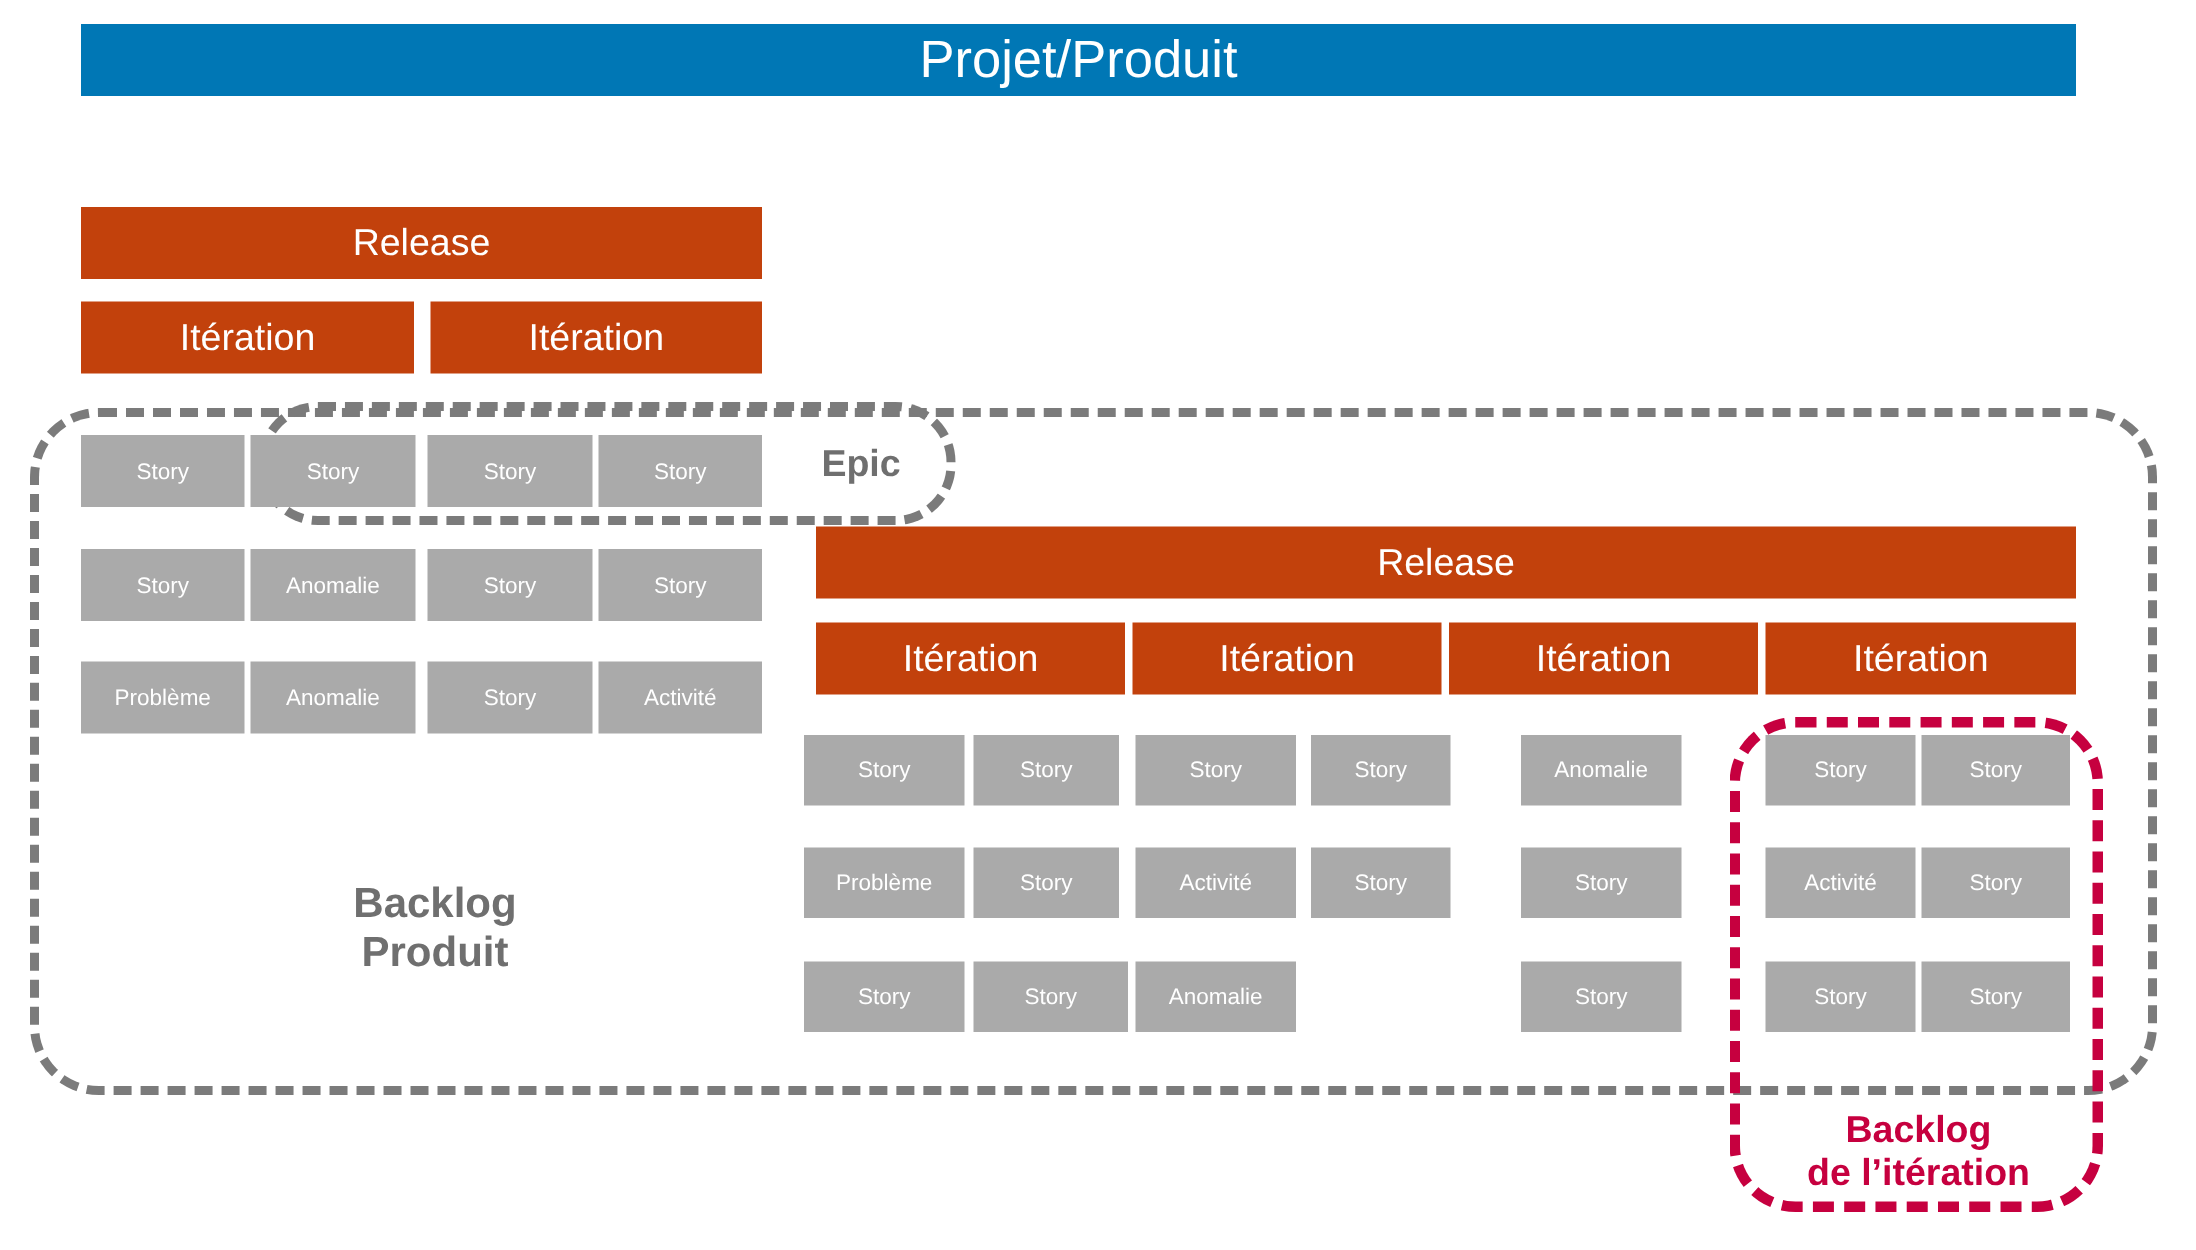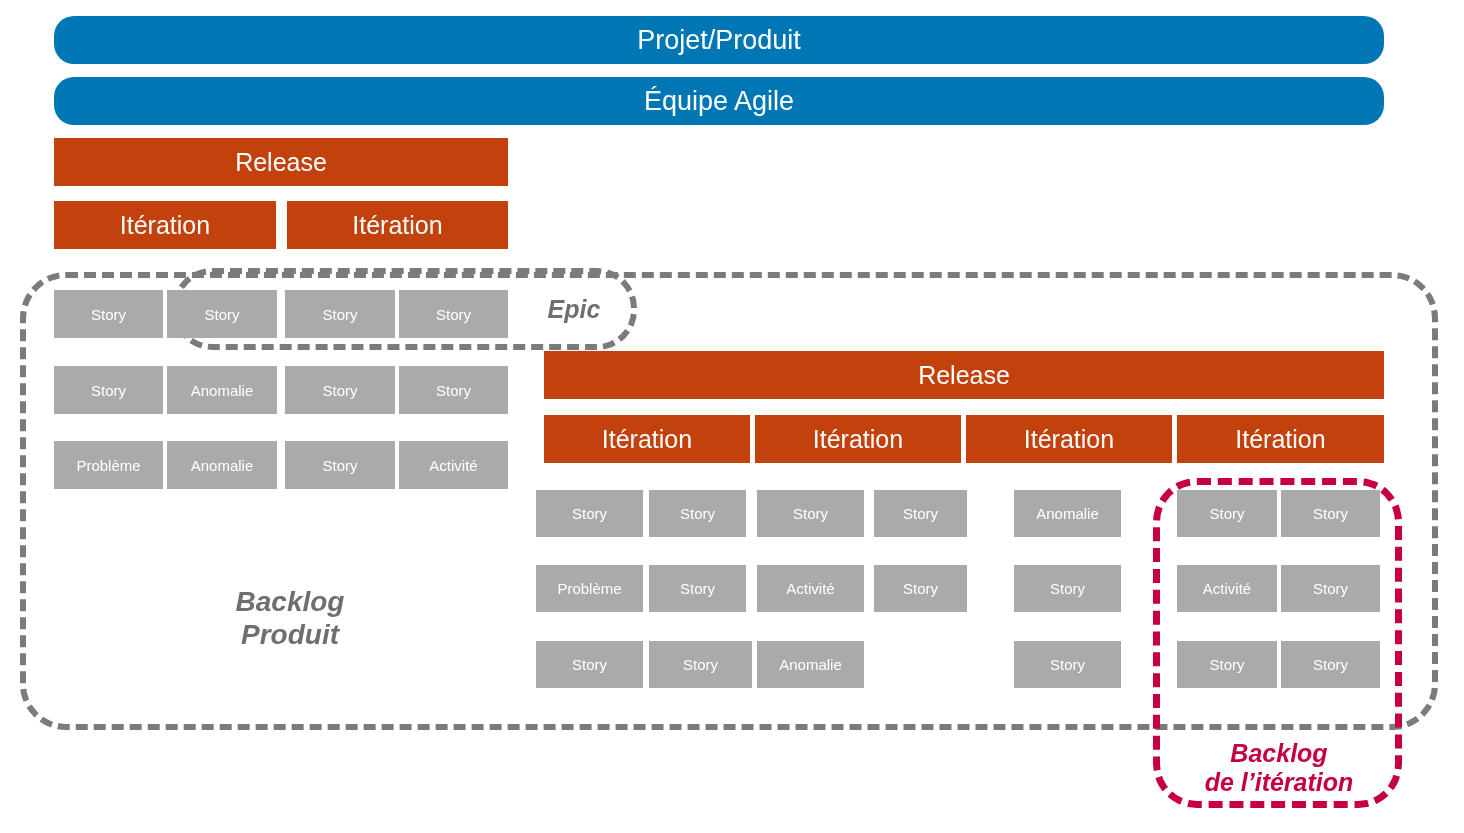--- a/index.html
+++ b/index.html
@@ -14,37 +14,36 @@
   }
   .box{
     position:absolute;
     box-sizing:border-box;
     display:flex;
     align-items:center;
     justify-content:center;
     color:#ffffff;
     white-space:nowrap;
   }
-  .blue{ background:#0077b5; font-size:27px;border-radius:20px; }
+  .blue{ background:#0077b5; font-size:35px; }
   .red { background:#c2410c; font-size:25px; }
   .story{
     background:#aaaaaa;
     color:#ffffff;
     font-size:15px;
   }
   .label{
     position:absolute;
     display:flex;
     align-items:center;
     justify-content:center;
     text-align:center;
     font-weight:bold;
     white-space:pre-line;
     line-height:1.18;
-    font-style:italic;
   }
   .label-grey{ color:#6f6f6f; }
   .label-red { color:#c6003f; }
   .dash{
     position:absolute;
     box-sizing:border-box;
     pointer-events:none;
   }
   .dash-grey{
     border:6px dashed #7b7b7b;
@@ -60,23 +59,20 @@
 </style>
 </head>
 <body>
 
 <div id="stage">
 
   <div class="box blue" style="left:54px; top:16px; width:1330px; height:48px;">
     <span>Projet/Produit</span>
   </div>
 
-  <div class="box blue" style="left:54px; top:77px; width:1330px; height:48px;">
-    <span>Équipe Agile</span>
-  </div>
 
   <div class="dash dash-grey" style="left:20px; top:272px; width:1418px; height:458px;"></div>
 
   <div class="box red" style="left:54px; top:138px; width:454px; height:48px;">
     <span>Release</span>
   </div>
 
   <div class="box red" style="left:54px; top:201px; width:222px; height:48px;">
     <span>Itération</span>
   </div>

